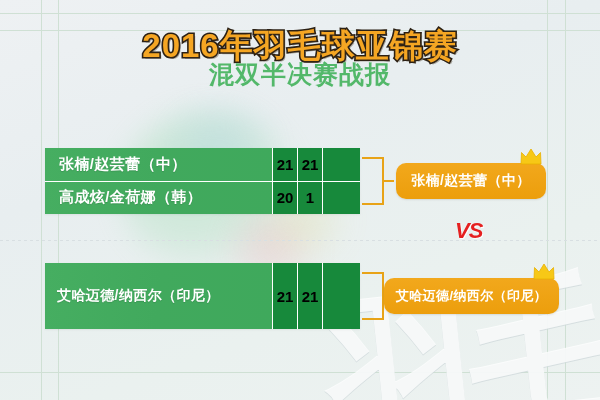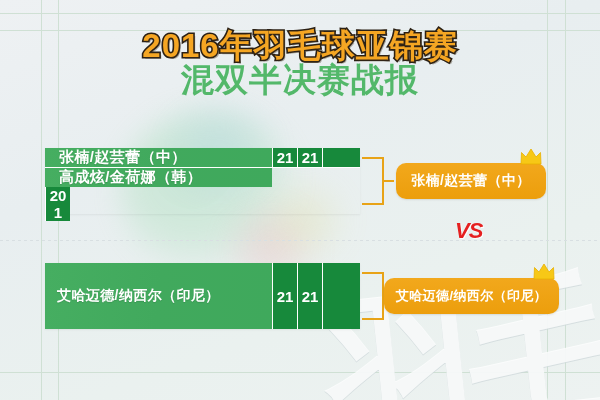--- a/index.html
+++ b/index.html
@@ -104,21 +104,21 @@
     -webkit-text-stroke: 3.2px #2b2014;
     paint-order: stroke fill;
     text-shadow: 2px 2px 0 rgba(60,45,25,.35);
   }
   .subtitle {
     position: absolute;
     left: 0;
     right: 0;
     top: 58px;
     text-align: center;
-    font-size: 33px;
+    font-size: 25px;
     font-weight: bold;
     color: #53b86a;
     letter-spacing: 1px;
   }
 
   
   .match {
     position: absolute;
     left: 45px;
     width: 315px;
@@ -128,21 +128,21 @@
     box-shadow: 0 1px 2px rgba(0,0,0,.06);
   }
   .match-1 { top: 148px; }
   .match-2 { top: 263px; }
 
   .row {
     flex: 1;
     display: flex;
     align-items: stretch;
   }
-  .row + .row { border-top: 1px solid #ffffff; flex-direction: column; }
+  .row + .row { border-top: 1px solid #ffffff; }
 
   .player-cell {
     width: 227px;
     display: flex;
     align-items: center;
     padding-left: 14px;
     box-sizing: border-box;
     color: #ffffff;
     font-size: 15px;
     font-weight: bold;
@@ -150,21 +150,21 @@
     background: linear-gradient(95deg, #46ae61 0%, #41a95d 50%, #3fa95c 100%);
     text-shadow: 0 1px 1px rgba(0,0,0,.12);
   }
   .match-2 .player-cell { font-size: 14px; padding-left: 12px; }
 
   .score-cell {
     width: 24px;
     display: flex;
     align-items: center;
     justify-content: center;
-    color: #ffffff;
+    color: #000000;
     font-size: 15px;
     font-weight: bold;
     background: #17893b;
     border-left: 1px solid #ffffff;
   }
   .score-blank {
     flex: 1;
     background: #17893b;
     border-left: 1px solid #ffffff;
   }

